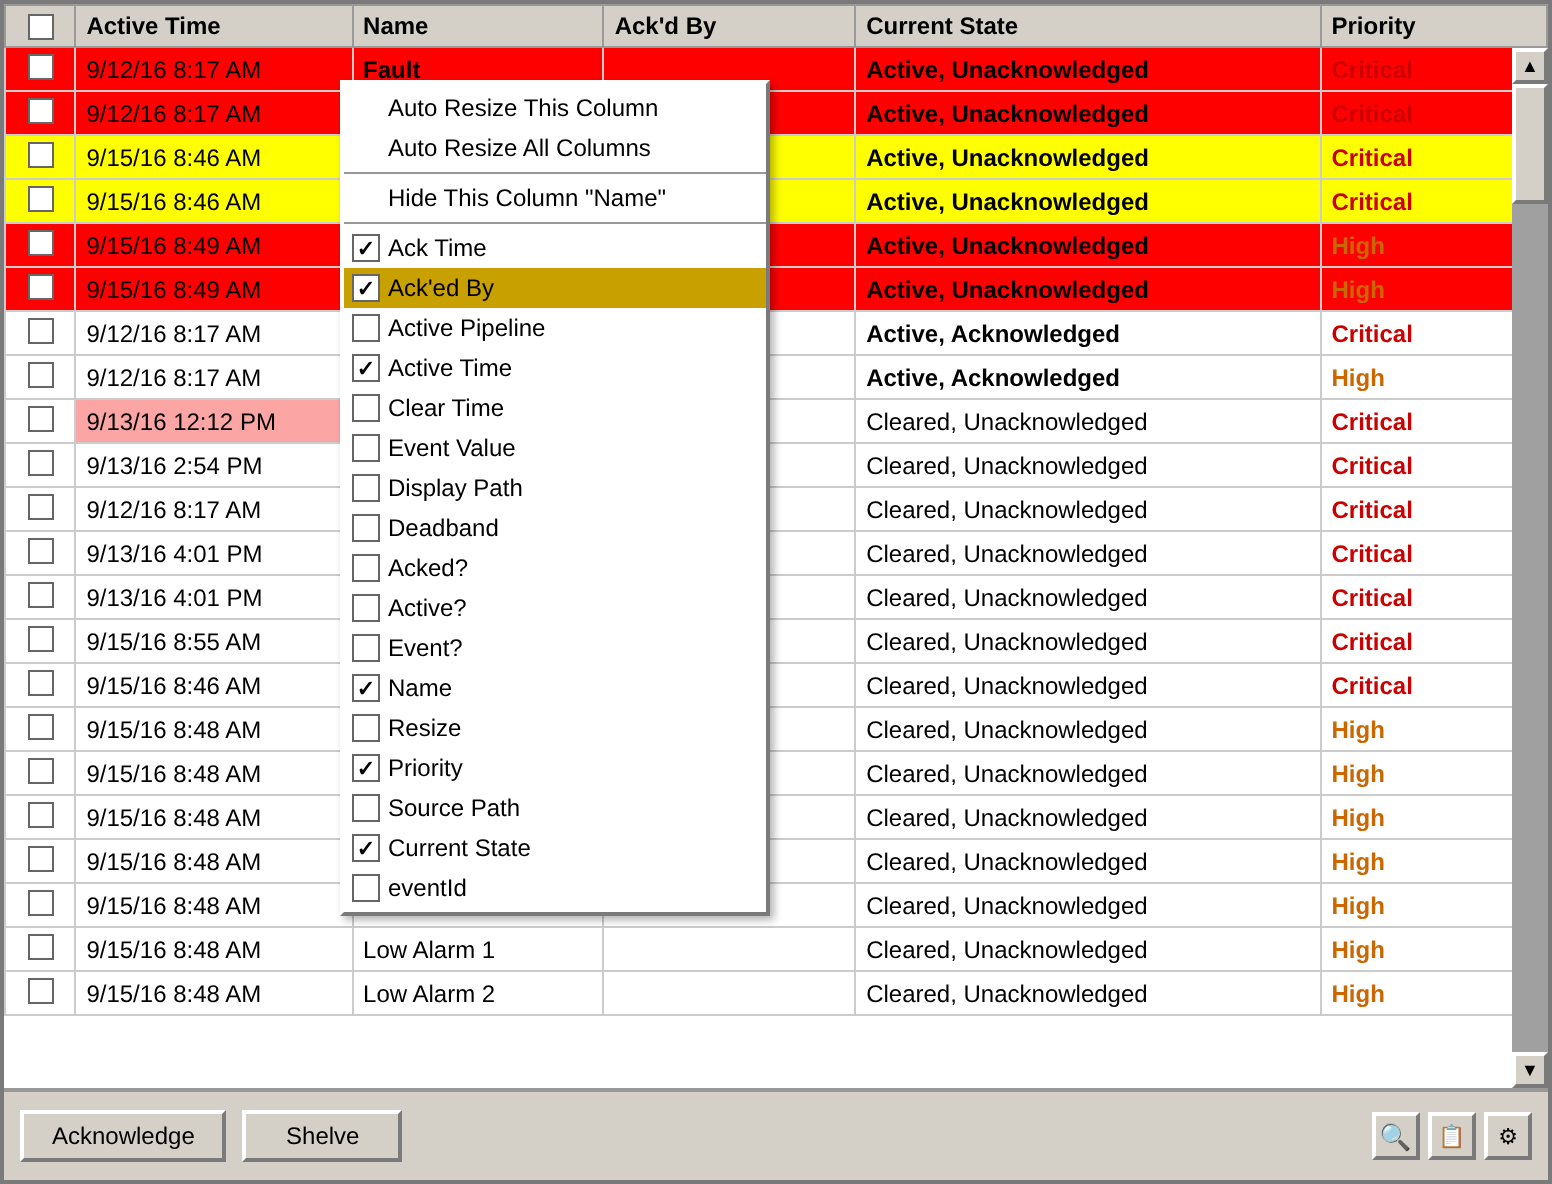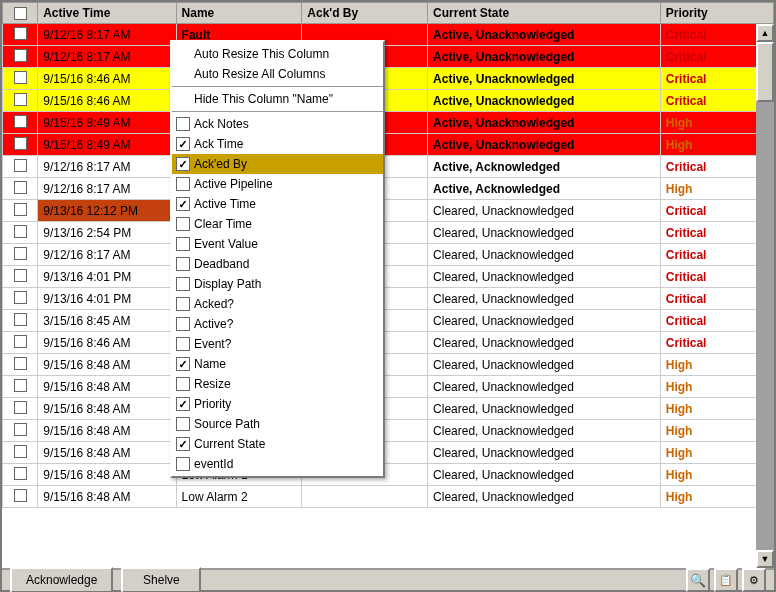--- a/index.html
+++ b/index.html
@@ -57,21 +57,21 @@
       padding: 2px 5px;
       white-space: nowrap;
       overflow: hidden;
       font-size: 12px;
     }
     tbody td:first-child {
       text-align: center;
     }
 
     .footer {
-      height: 22px;
+      height: 46px;
       background: #d4d0c8;
       border-top: 2px solid #999;
       display: flex;
       align-items: center;
       padding: 0 8px;
       gap: 8px;
       justify-content: space-between;
     }
     .footer-left {
       display: flex;
@@ -285,21 +285,21 @@
           <tr>
     <td style="background:#ffffff;"><div class="checkbox-cell"></div></td>
     <td style="background:#ffffff;">9/12/16 8:17 AM</td>
     <td style="background:#ffffff;font-weight:normal;">Alarm</td>
     <td style="background:#ffffff;"></td>
     <td style="background:#ffffff;font-weight:bold;">Active, Acknowledged</td>
     <td style="background:#ffffff;color:#cc6600;font-weight:bold;">High</td>
   </tr>
           <tr>
     <td style="background:#ffffff;"><div class="checkbox-cell"></div></td>
-    <td style="background:#c2410c;">9/13/16 12:12 PM</td>
+    <td style="background:#fca5a5;">9/13/16 12:12 PM</td>
     <td style="background:#ffffff;font-weight:normal;">High Alarm</td>
     <td style="background:#ffffff;"></td>
     <td style="background:#ffffff;font-weight:normal;">Cleared, Unacknowledged</td>
     <td style="background:#ffffff;color:#cc0000;font-weight:bold;">Critical</td>
   </tr>
           <tr>
     <td style="background:#ffffff;"><div class="checkbox-cell"></div></td>
     <td style="background:#ffffff;">9/13/16 2:54 PM</td>
     <td style="background:#ffffff;font-weight:normal;">High Alarm</td>
     <td style="background:#ffffff;"></td>
@@ -325,21 +325,21 @@
           <tr>
     <td style="background:#ffffff;"><div class="checkbox-cell"></div></td>
     <td style="background:#ffffff;">9/13/16 4:01 PM</td>
     <td style="background:#ffffff;font-weight:normal;">High Alarm</td>
     <td style="background:#ffffff;"></td>
     <td style="background:#ffffff;font-weight:normal;">Cleared, Unacknowledged</td>
     <td style="background:#ffffff;color:#cc0000;font-weight:bold;">Critical</td>
   </tr>
           <tr>
     <td style="background:#ffffff;"><div class="checkbox-cell"></div></td>
-    <td style="background:#ffffff;">3/15/16 8:45 AM</td>
+    <td style="background:#ffffff;">9/15/16 8:55 AM</td>
     <td style="background:#ffffff;font-weight:normal;">High Alarm</td>
     <td style="background:#ffffff;"></td>
     <td style="background:#ffffff;font-weight:normal;">Cleared, Unacknowledged</td>
     <td style="background:#ffffff;color:#cc0000;font-weight:bold;">Critical</td>
   </tr>
           <tr>
     <td style="background:#ffffff;"><div class="checkbox-cell"></div></td>
     <td style="background:#ffffff;">9/15/16 8:46 AM</td>
     <td style="background:#ffffff;font-weight:normal;">High Alarm</td>
     <td style="background:#ffffff;"></td>
@@ -419,24 +419,20 @@
         </div>
         <div class="menu-item">
           <span>Auto Resize All Columns</span>
         </div>
         <div class="menu-divider"></div>
         <div class="menu-item">
           <span>Hide This Column "Name"</span>
         </div>
         <div class="menu-divider"></div>
         <div class="menu-item">
-          <span class="menu-checkbox"></span>
-          <span>Ack Notes</span>
-        </div>
-        <div class="menu-item">
           <span class="menu-checkbox checked"></span>
           <span>Ack Time</span>
         </div>
         <div class="menu-item highlighted">
           <span class="menu-checkbox checked"></span>
           <span>Ack'ed By</span>
         </div>
         <div class="menu-item">
           <span class="menu-checkbox"></span>
           <span>Active Pipeline</span>
@@ -448,25 +444,25 @@
         <div class="menu-item">
           <span class="menu-checkbox"></span>
           <span>Clear Time</span>
         </div>
         <div class="menu-item">
           <span class="menu-checkbox"></span>
           <span>Event Value</span>
         </div>
         <div class="menu-item">
           <span class="menu-checkbox"></span>
+          <span>Display Path</span>
+        </div>
+        <div class="menu-item">
+          <span class="menu-checkbox"></span>
           <span>Deadband</span>
-        </div>
-        <div class="menu-item">
-          <span class="menu-checkbox"></span>
-          <span>Display Path</span>
         </div>
         <div class="menu-item">
           <span class="menu-checkbox"></span>
           <span>Acked?</span>
         </div>
         <div class="menu-item">
           <span class="menu-checkbox"></span>
           <span>Active?</span>
         </div>
         <div class="menu-item">

